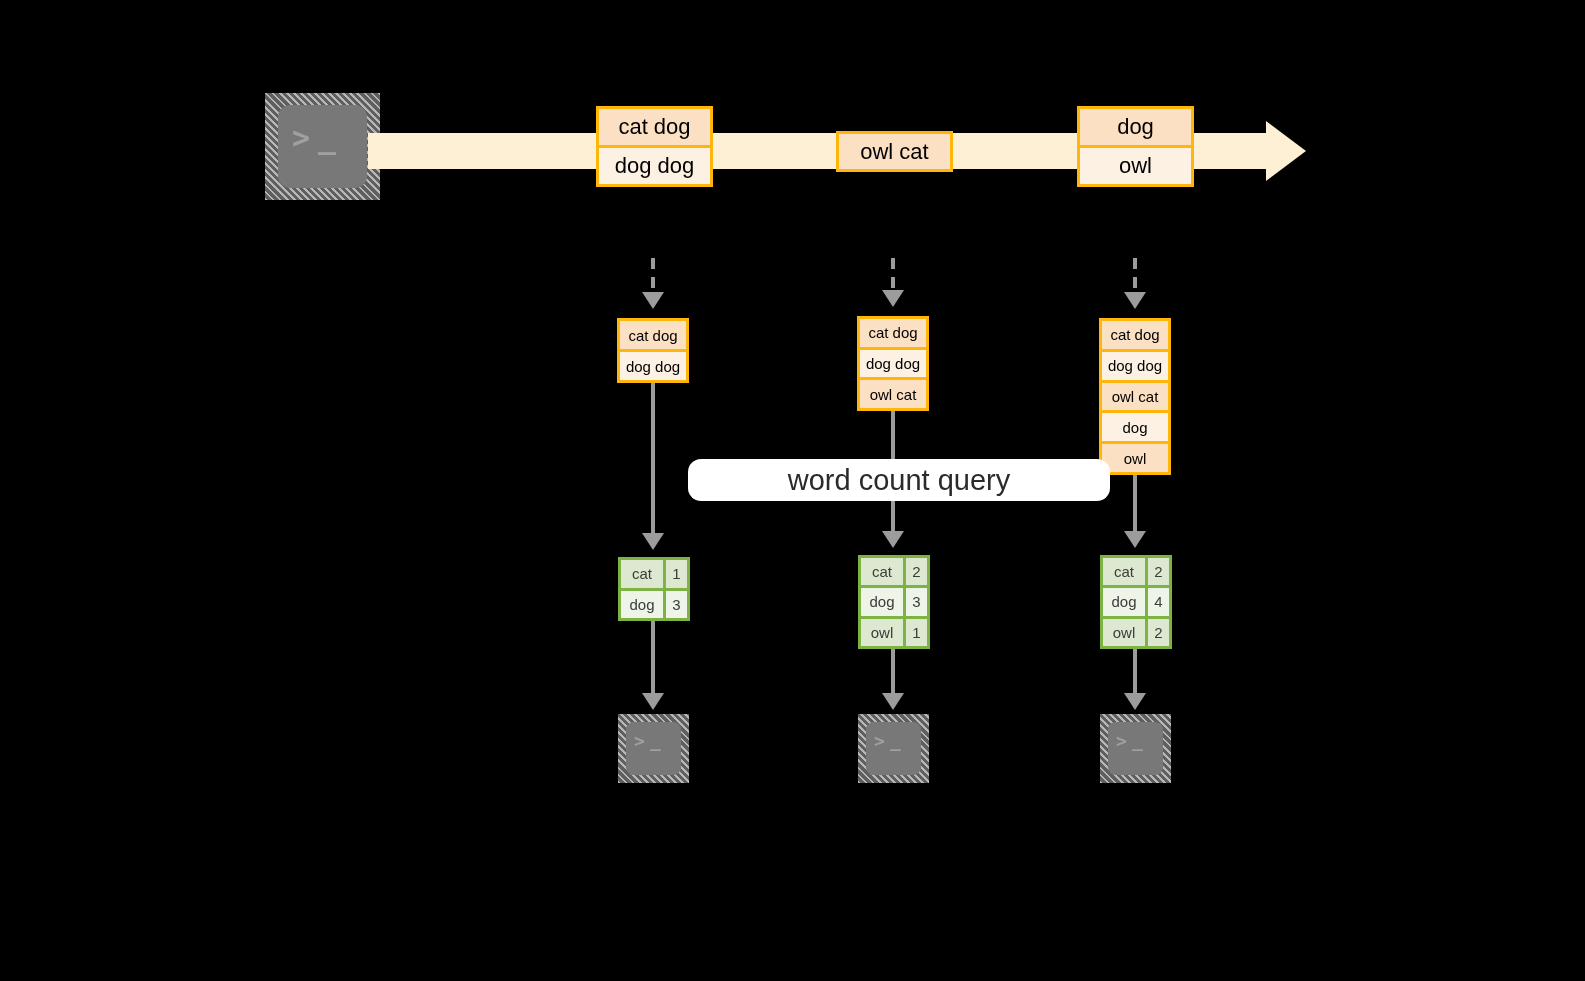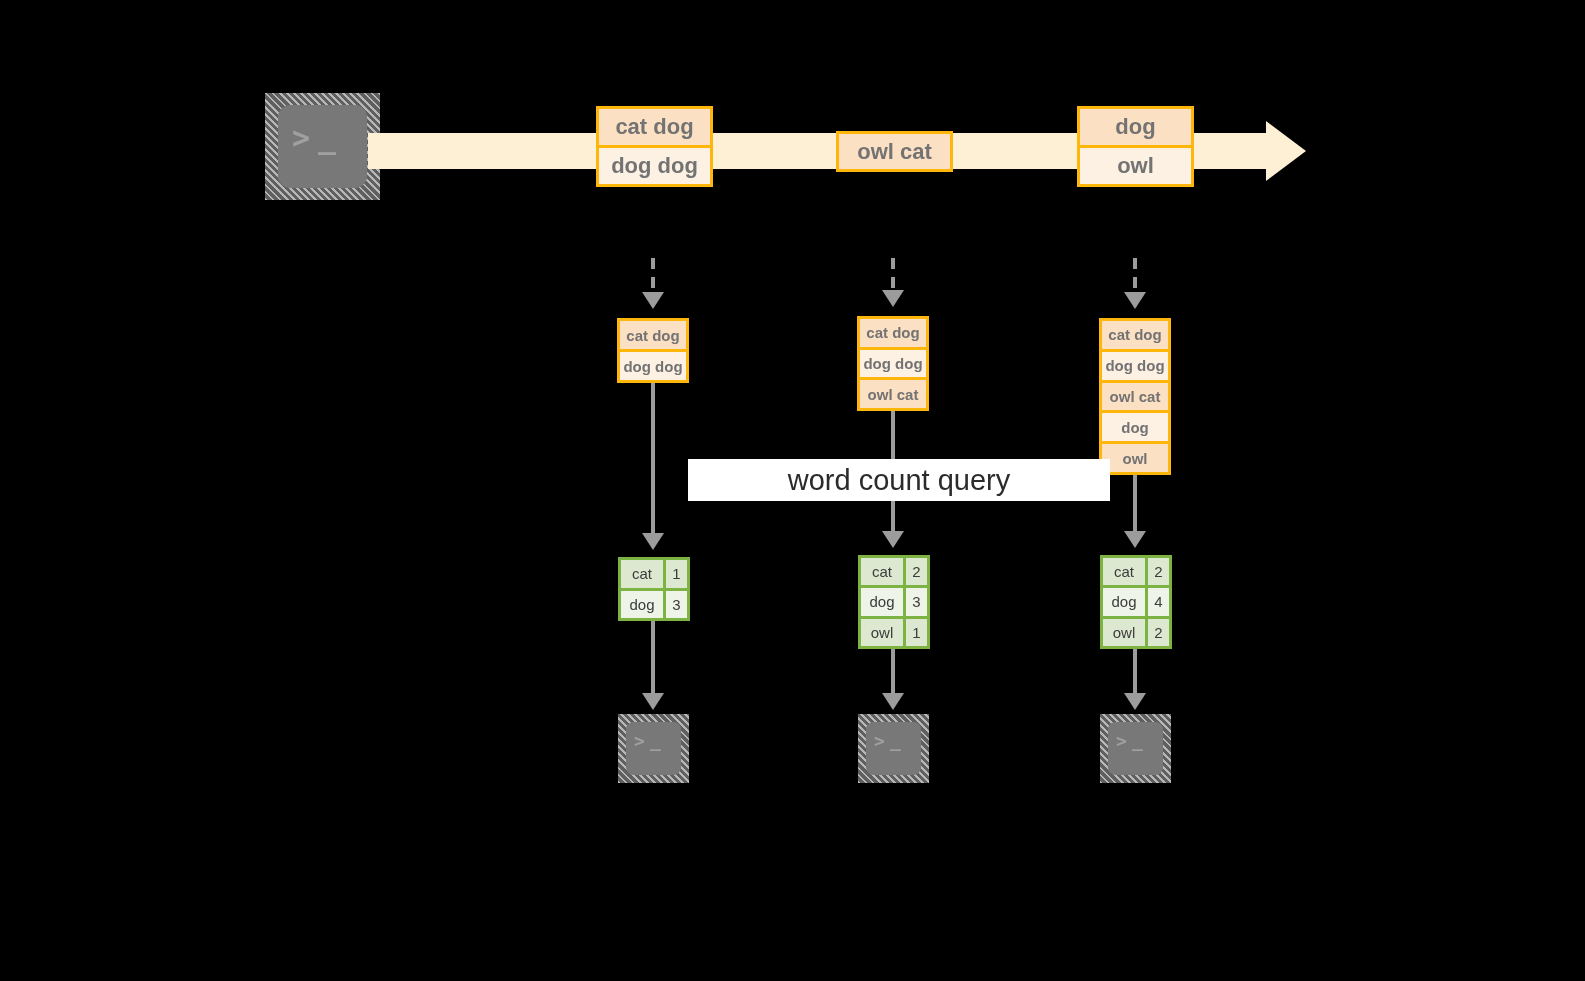--- a/index.html
+++ b/index.html
@@ -22,21 +22,21 @@
   
   .band{position:absolute;background:#fdf0d4;}
   .bandhead{position:absolute;width:0;height:0;
     border-top:30px solid transparent;border-bottom:30px solid transparent;
     border-left:40px solid #fdf0d4;}
 
   
   .obox{position:absolute;border:3px solid #ffb60a;box-sizing:border-box;
         display:flex;flex-direction:column;}
   .obox .row{flex:1 1 auto;display:flex;align-items:center;justify-content:center;
-        color:#737373;box-sizing:border-box;white-space:nowrap;font-weight:bold;}
+        color:#000000;box-sizing:border-box;white-space:nowrap;}
   .obox .row.dark{background:#fce0c4;}
   .obox .row.light{background:#fdf1e4;}
   .obox .row + .row{border-top:3px solid #ffb60a;}
 
   
   .gtable{position:absolute;border:3px solid #7cb342;box-sizing:border-box;
         display:flex;flex-direction:column;}
   .gtable .grow{flex:1 1 auto;display:flex;box-sizing:border-box;}
   .gtable .grow + .grow{border-top:3px solid #7cb342;}
   .gtable .gc{display:flex;align-items:center;justify-content:center;color:#3c3c3c;}
@@ -48,21 +48,21 @@
   .vline{position:absolute;background:#9c9c9c;width:4px;}
   .vdash{position:absolute;width:4px;
     background-image:repeating-linear-gradient(to bottom,
       #9c9c9c 0px,#9c9c9c 11px, rgba(0,0,0,0) 11px, rgba(0,0,0,0) 19px);}
   .vhead{position:absolute;width:0;height:0;
     border-left:11px solid transparent;border-right:11px solid transparent;
     border-top:17px solid #9c9c9c;}
 
   
   .qlabel{position:absolute;background:#ffffff;display:flex;align-items:center;
-        justify-content:center;color:#2b2b2b;z-index:40;}
+        justify-content:center;color:#2b2b2b;z-index:40;border-radius:13px;}
 </style>
 </head>
 <body>
 
 <div id="stage">
 
   <div class="term" style="left:265px;top:93px;width:115px;height:107px;">
     <div class="hatch"></div>
     <div class="inner" style="left:13px;top:12px;right:13px;bottom:12px;"></div>
     <div class="glyph" style="left:27px;top:30px;font-size:30px;">&gt;</div>

